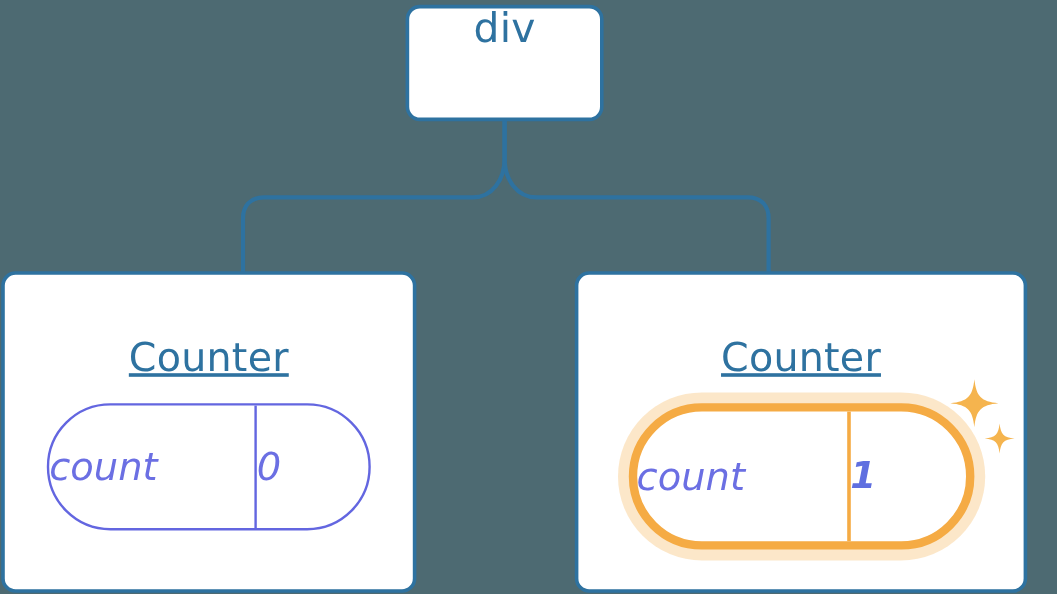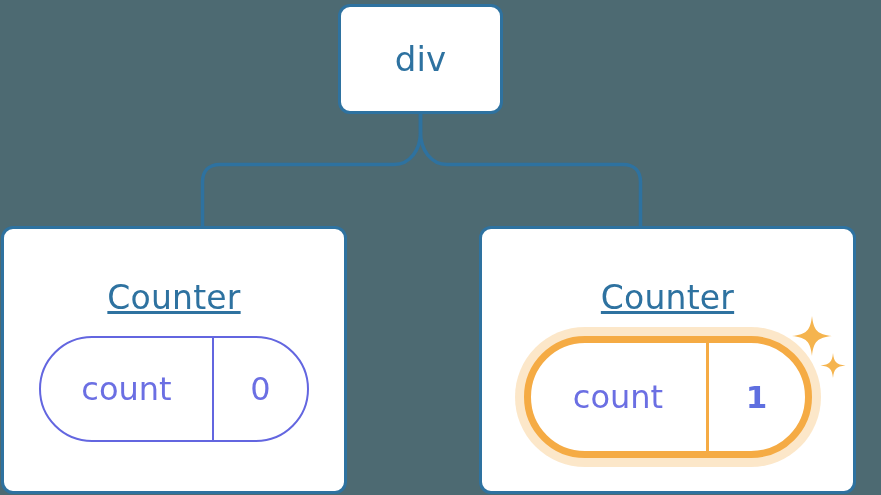--- a/index.html
+++ b/index.html
@@ -34,23 +34,23 @@
     position: absolute;
     background: #ffffff;
     border: 3px solid #2e72a0;
     border-radius: 12px;
     box-sizing: border-box;
   }
   #node-div {
     left: 338px;
     top: 4px;
     width: 165px;
-    height: 110px;
-    display: flex;
-    align-items: center;
+    height: 97px;
+    display: flex;
+    align-items: flex-start;
     justify-content: center;
   }
   #node-counter-left {
     left: 1px;
     top: 226px;
     width: 346px;
     height: 268px;
   }
   #node-counter-right {
     left: 479px;
@@ -105,22 +105,22 @@
     width: 288px;
     height: 122px;
     border: 7px solid #f5ab44;
     border-radius: 61px;
     box-shadow: 0 0 0 9px rgba(247, 182, 90, 0.33);
   }
   .pill-key,
   .pill-val {
     display: flex;
     align-items: center;
-    justify-content: center;
     box-sizing: border-box;
+    font-style: italic;
   }
   .pill-plain .pill-key {
     width: 173px;
     border-right: 2px solid #6366e0;
   }
   .pill-plain .pill-val {
     flex: 1;
   }
   .pill-highlight .pill-key {
     width: 178px;

